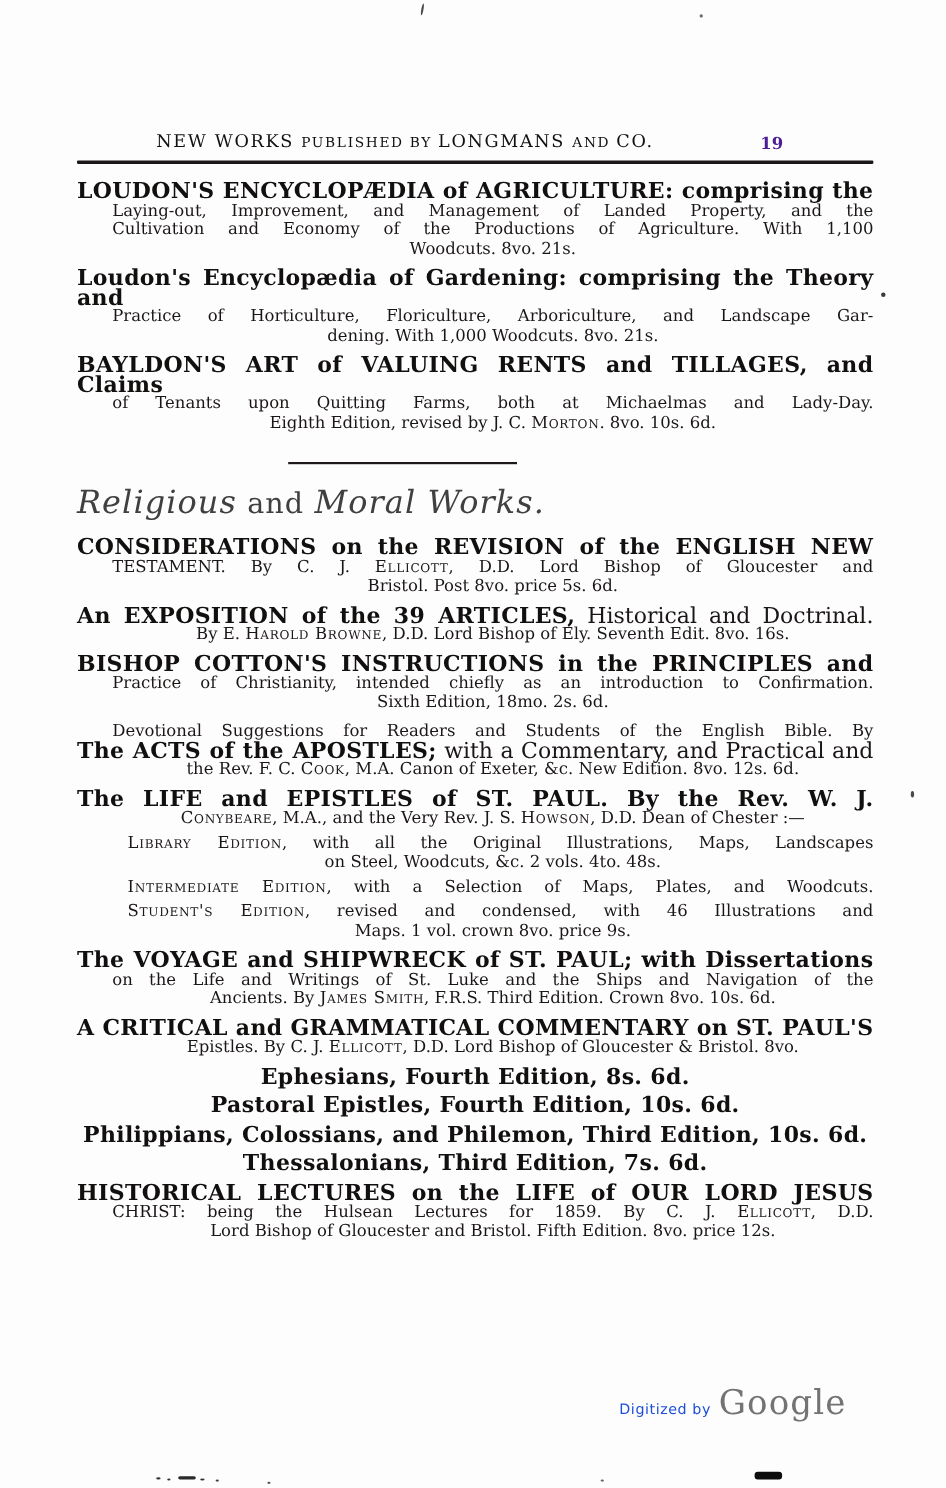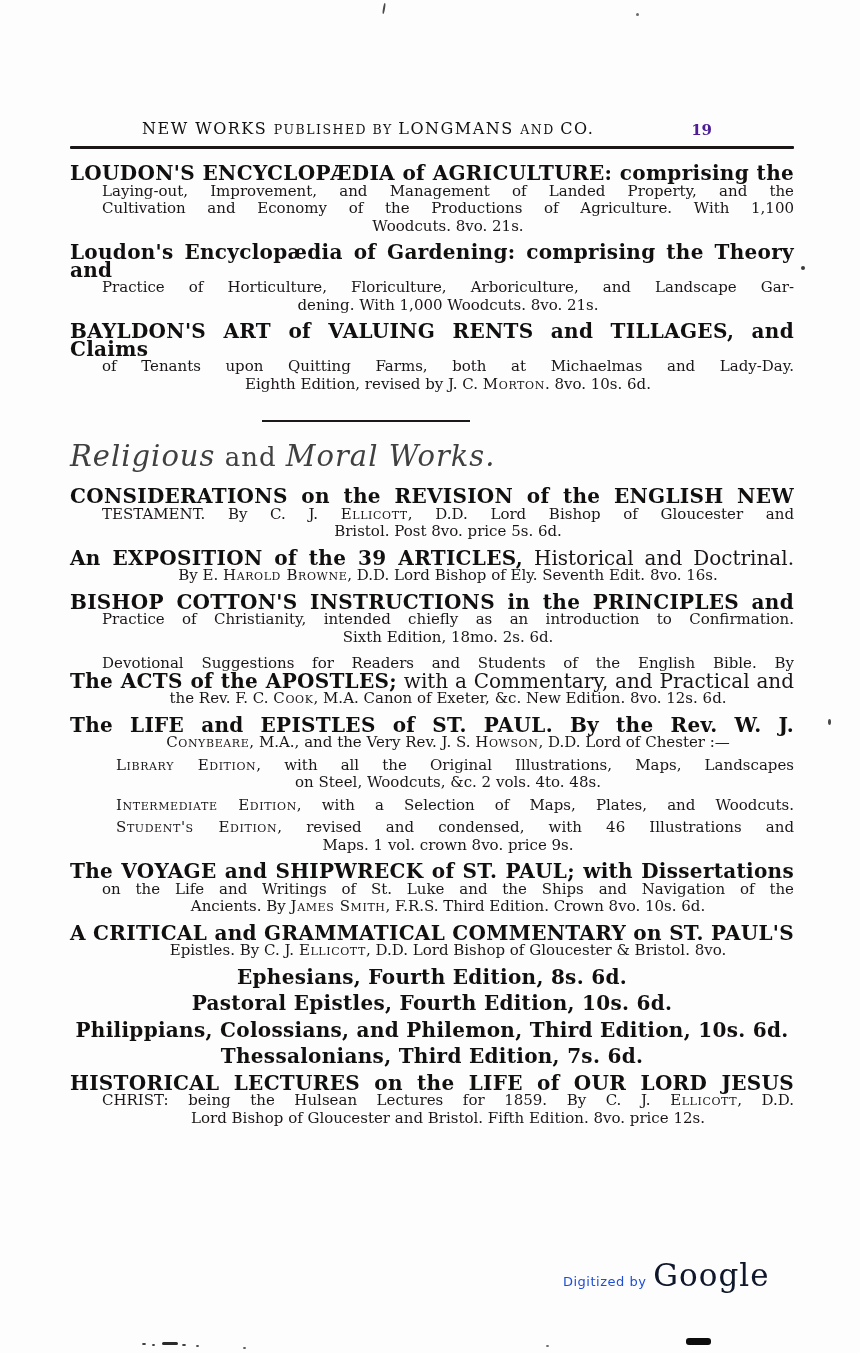--- a/index.html
+++ b/index.html
@@ -41,21 +41,21 @@
   .section-block{width:592px;}
   .mid-rule{width:208px;height:2px;background:#1d1919;margin:27px auto 0 auto;}
   .section-heading{
     width:592px;font-size:29px;line-height:34px;
     margin:17px 0 14px 0;font-weight:normal;color:#404040;letter-spacing:1px;
   }
 
   
   .watermark{position:absolute;left:563px;top:1257px;display:flex;align-items:baseline;gap:7px;}
   .wm-prefix{font-family:"DejaVu Sans","Liberation Sans",sans-serif;font-size:13px;color:#1d4ed8;letter-spacing:0.5px;}
-  .wm-brand{font-size:31px;color:#0f172a;letter-spacing:1px;}
+  .wm-brand{font-size:31px;color:#737373;letter-spacing:1px;}
 
   
   .artifact{position:absolute;}
 </style>
 </head>
 <body>
 
 <div class="page">
 
   <div class="content">
@@ -101,21 +101,21 @@
           <div class="line ind1 j"><span>Practice of Christianity, intended chiefly as an introduction to Confirmation.</span></div>
           <div class="line ind1"><span>Sixth Edition, 18mo. 2s. 6d.</span></div>
         </div>
         <div class="entry">
           <div class="line ind1 j"><span>Devotional Suggestions for Readers and Students of the English Bible.  By</span></div>
           <div class="line ind0 j lg"><span class="sg-b">The ACTS of the APOSTLES;</span><span> with a Commentary, and Practical and</span></div>
           <div class="line ind1"><span>the Rev. F. C. </span><span class="sg-sc">Cook</span><span>, M.A. Canon of Exeter, &amp;c.  New Edition.  8vo. 12s. 6d.</span></div>
         </div>
         <div class="entry">
           <div class="line ind0 j lg"><span class="sg-b">The LIFE and EPISTLES of ST. PAUL.  By the Rev. W. J.</span></div>
-          <div class="line ind1"><span class="sg-sc">Conybeare</span><span>, M.A., and the Very Rev. J. S. </span><span class="sg-sc">Howson</span><span>, D.D. Lord of Chester :—</span></div>
+          <div class="line ind1"><span class="sg-sc">Conybeare</span><span>, M.A., and the Very Rev. J. S. </span><span class="sg-sc">Howson</span><span>, D.D. Dean of Chester :—</span></div>
           <div class="line ind2 j mt"><span class="sg-sc">Library Edition</span><span>, with all the Original Illustrations, Maps, Landscapes</span></div>
           <div class="line ind1"><span>on Steel, Woodcuts, &amp;c.   2 vols. 4to. 48s.</span></div>
           <div class="line ind2 j mt"><span class="sg-sc">Intermediate Edition</span><span>, with a Selection of Maps, Plates, and Woodcuts.</span></div>
           <div class="line ind2 j mt"><span class="sg-sc">Student's Edition</span><span>, revised and condensed, with 46 Illustrations and</span></div>
           <div class="line ind1"><span>Maps.  1 vol. crown 8vo. price 9s.</span></div>
         </div>
         <div class="entry">
           <div class="line ind0 j lg"><span class="sg-b">The VOYAGE and SHIPWRECK of ST. PAUL; with Dissertations</span></div>
           <div class="line ind1 j"><span>on the Life and Writings of St. Luke and the Ships and Navigation of the</span></div>
           <div class="line ind1"><span>Ancients.   By </span><span class="sg-sc">James Smith</span><span>, F.R.S.   Third Edition.   Crown 8vo. 10s. 6d.</span></div>

